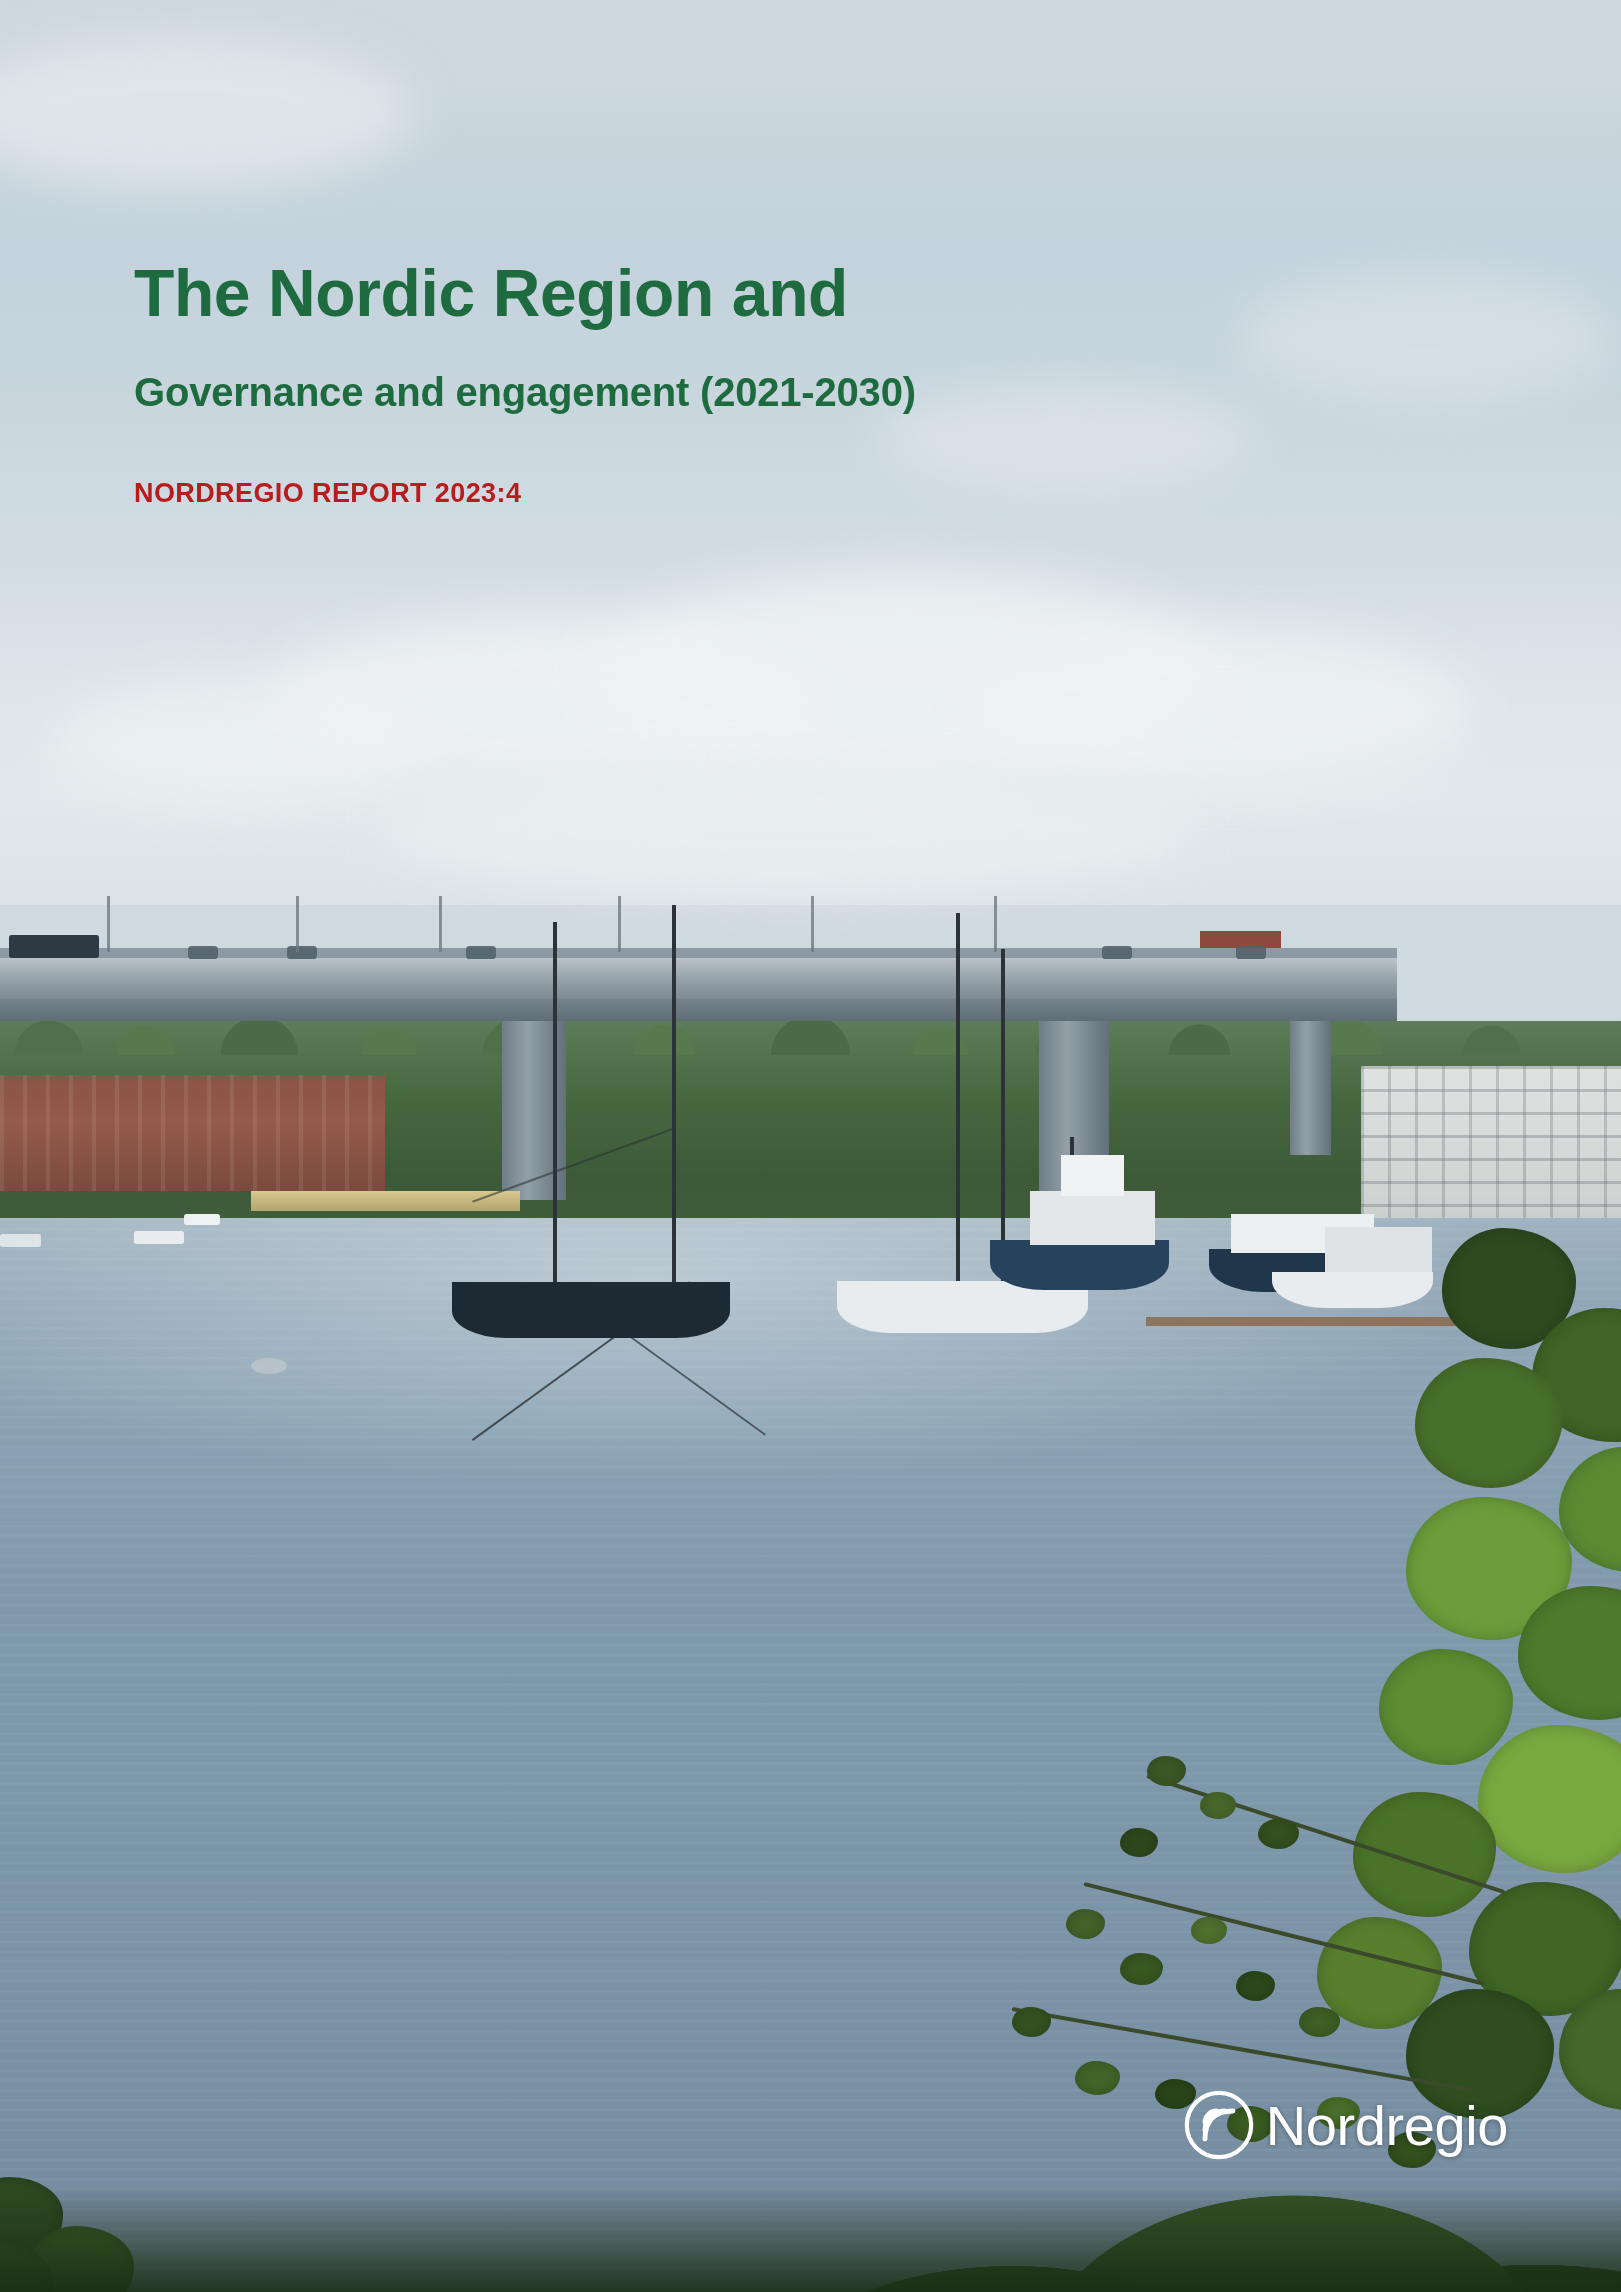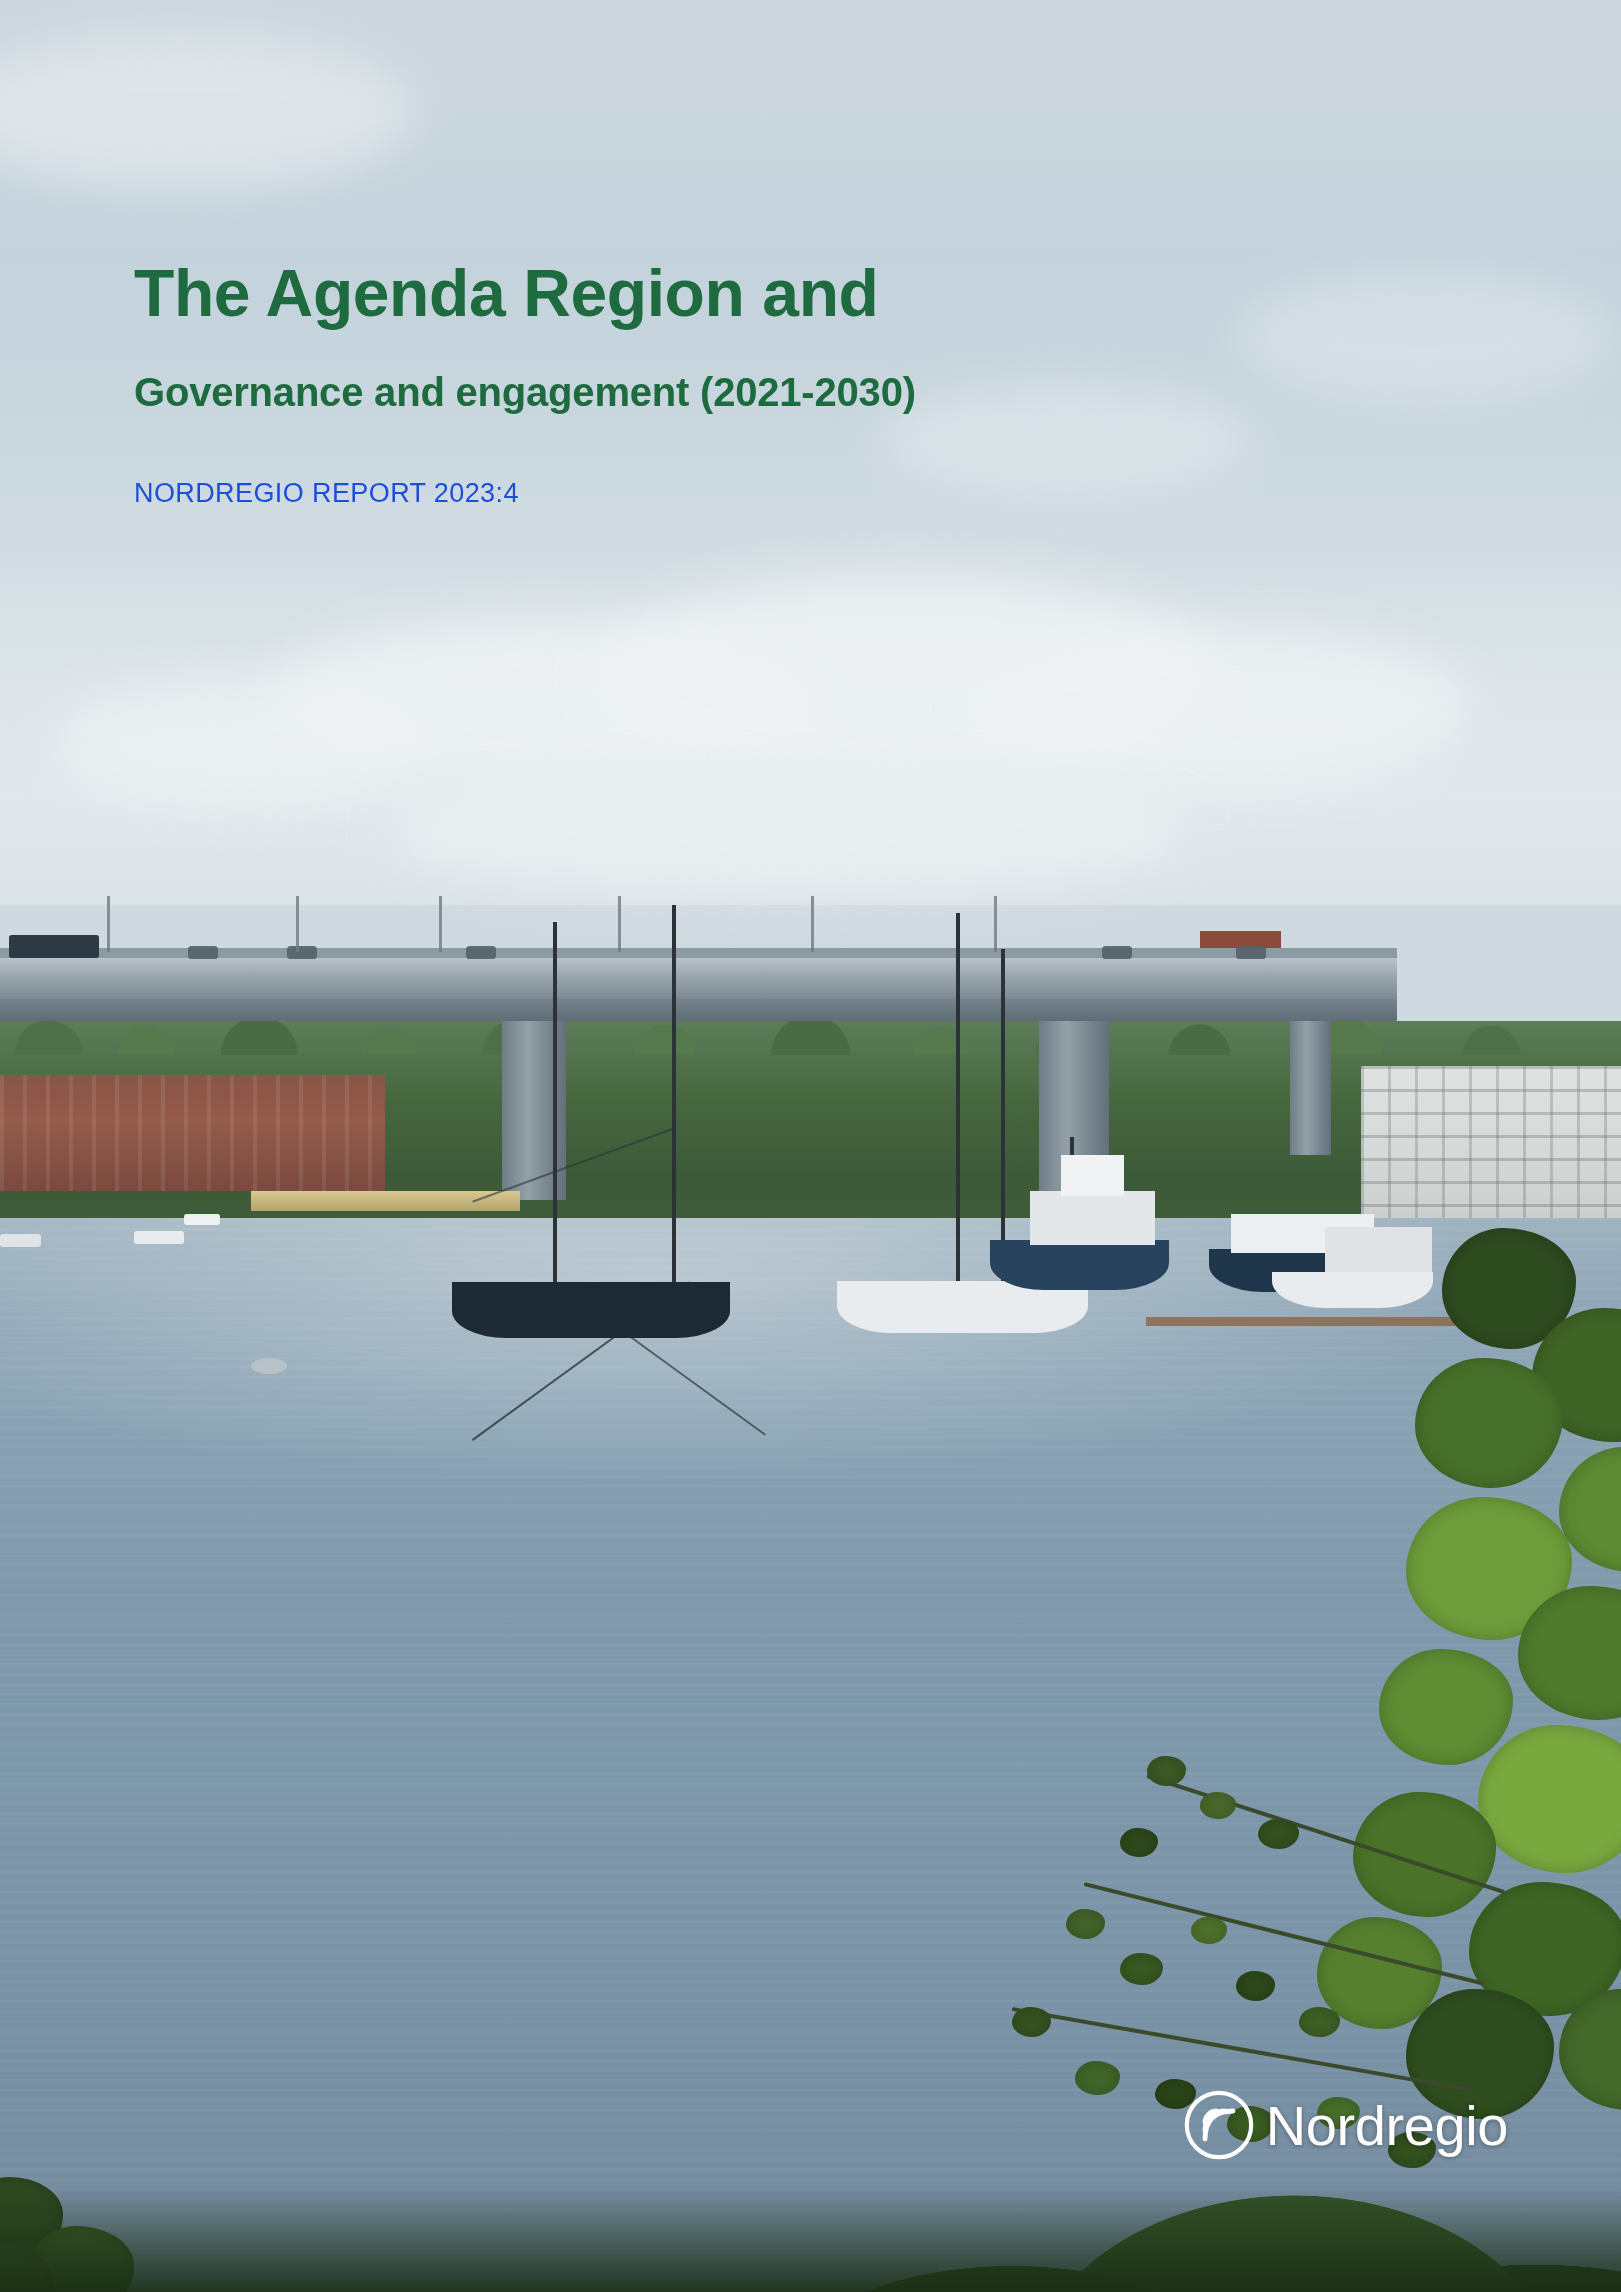--- a/index.html
+++ b/index.html
@@ -264,23 +264,23 @@
     margin: 38px 0 0 0;
     letter-spacing: -0.2px;
   }
   .author {
     color: #1d6b3f;
     font-size: 27px;
     font-weight: 700;
     margin: 173px 0 0 0;
   }
   .reportline {
-    color: #1d4ed8;
+    color: #b91c1c;
     font-size: 27px;
-    font-weight: 400;
+    font-weight: 700;
     letter-spacing: 0.4px;
     margin: 63px 0 0 0;
   }
 
   
   .logo {
     position: absolute;
     right: 113px;
     bottom: 133px;
     display: flex;
@@ -410,21 +410,21 @@
       <div class="leaf" style="left:-9px; top:36px; width:99px; height:85px; background:#2f4a22;"></div>
       <div class="leaf" style="left:54px; top:85px; width:107px; height:90px; background:#3c5c28;"></div>
       <div class="leaf" style="left:-36px; top:99px; width:116px; height:99px; background:#385524;"></div>
     </div>
 
     <div class="bottom-dark"></div>
   </div>
 
   <div class="title-block">
     <h1 class="title">
-      <span>The Agenda Region and</span><br>
+      <span>The Nordic Region and</span><br>
     </h1>
     <p class="subtitle">Governance and engagement (2021-2030)</p>
     <p class="reportline">NORDREGIO REPORT 2023:4</p>
   </div>
 
   <div class="logo">
     <span class="logo-mark">
       <svg viewBox="0 0 100 100" width="70" height="70" aria-hidden="true">
         <circle cx="50" cy="50" r="46" fill="none" stroke="#ffffff" stroke-width="6"></circle>
         <path d="M30 70 C30 44, 44 30, 70 30" fill="none" stroke="#ffffff" stroke-width="7" stroke-linecap="round"></path>

